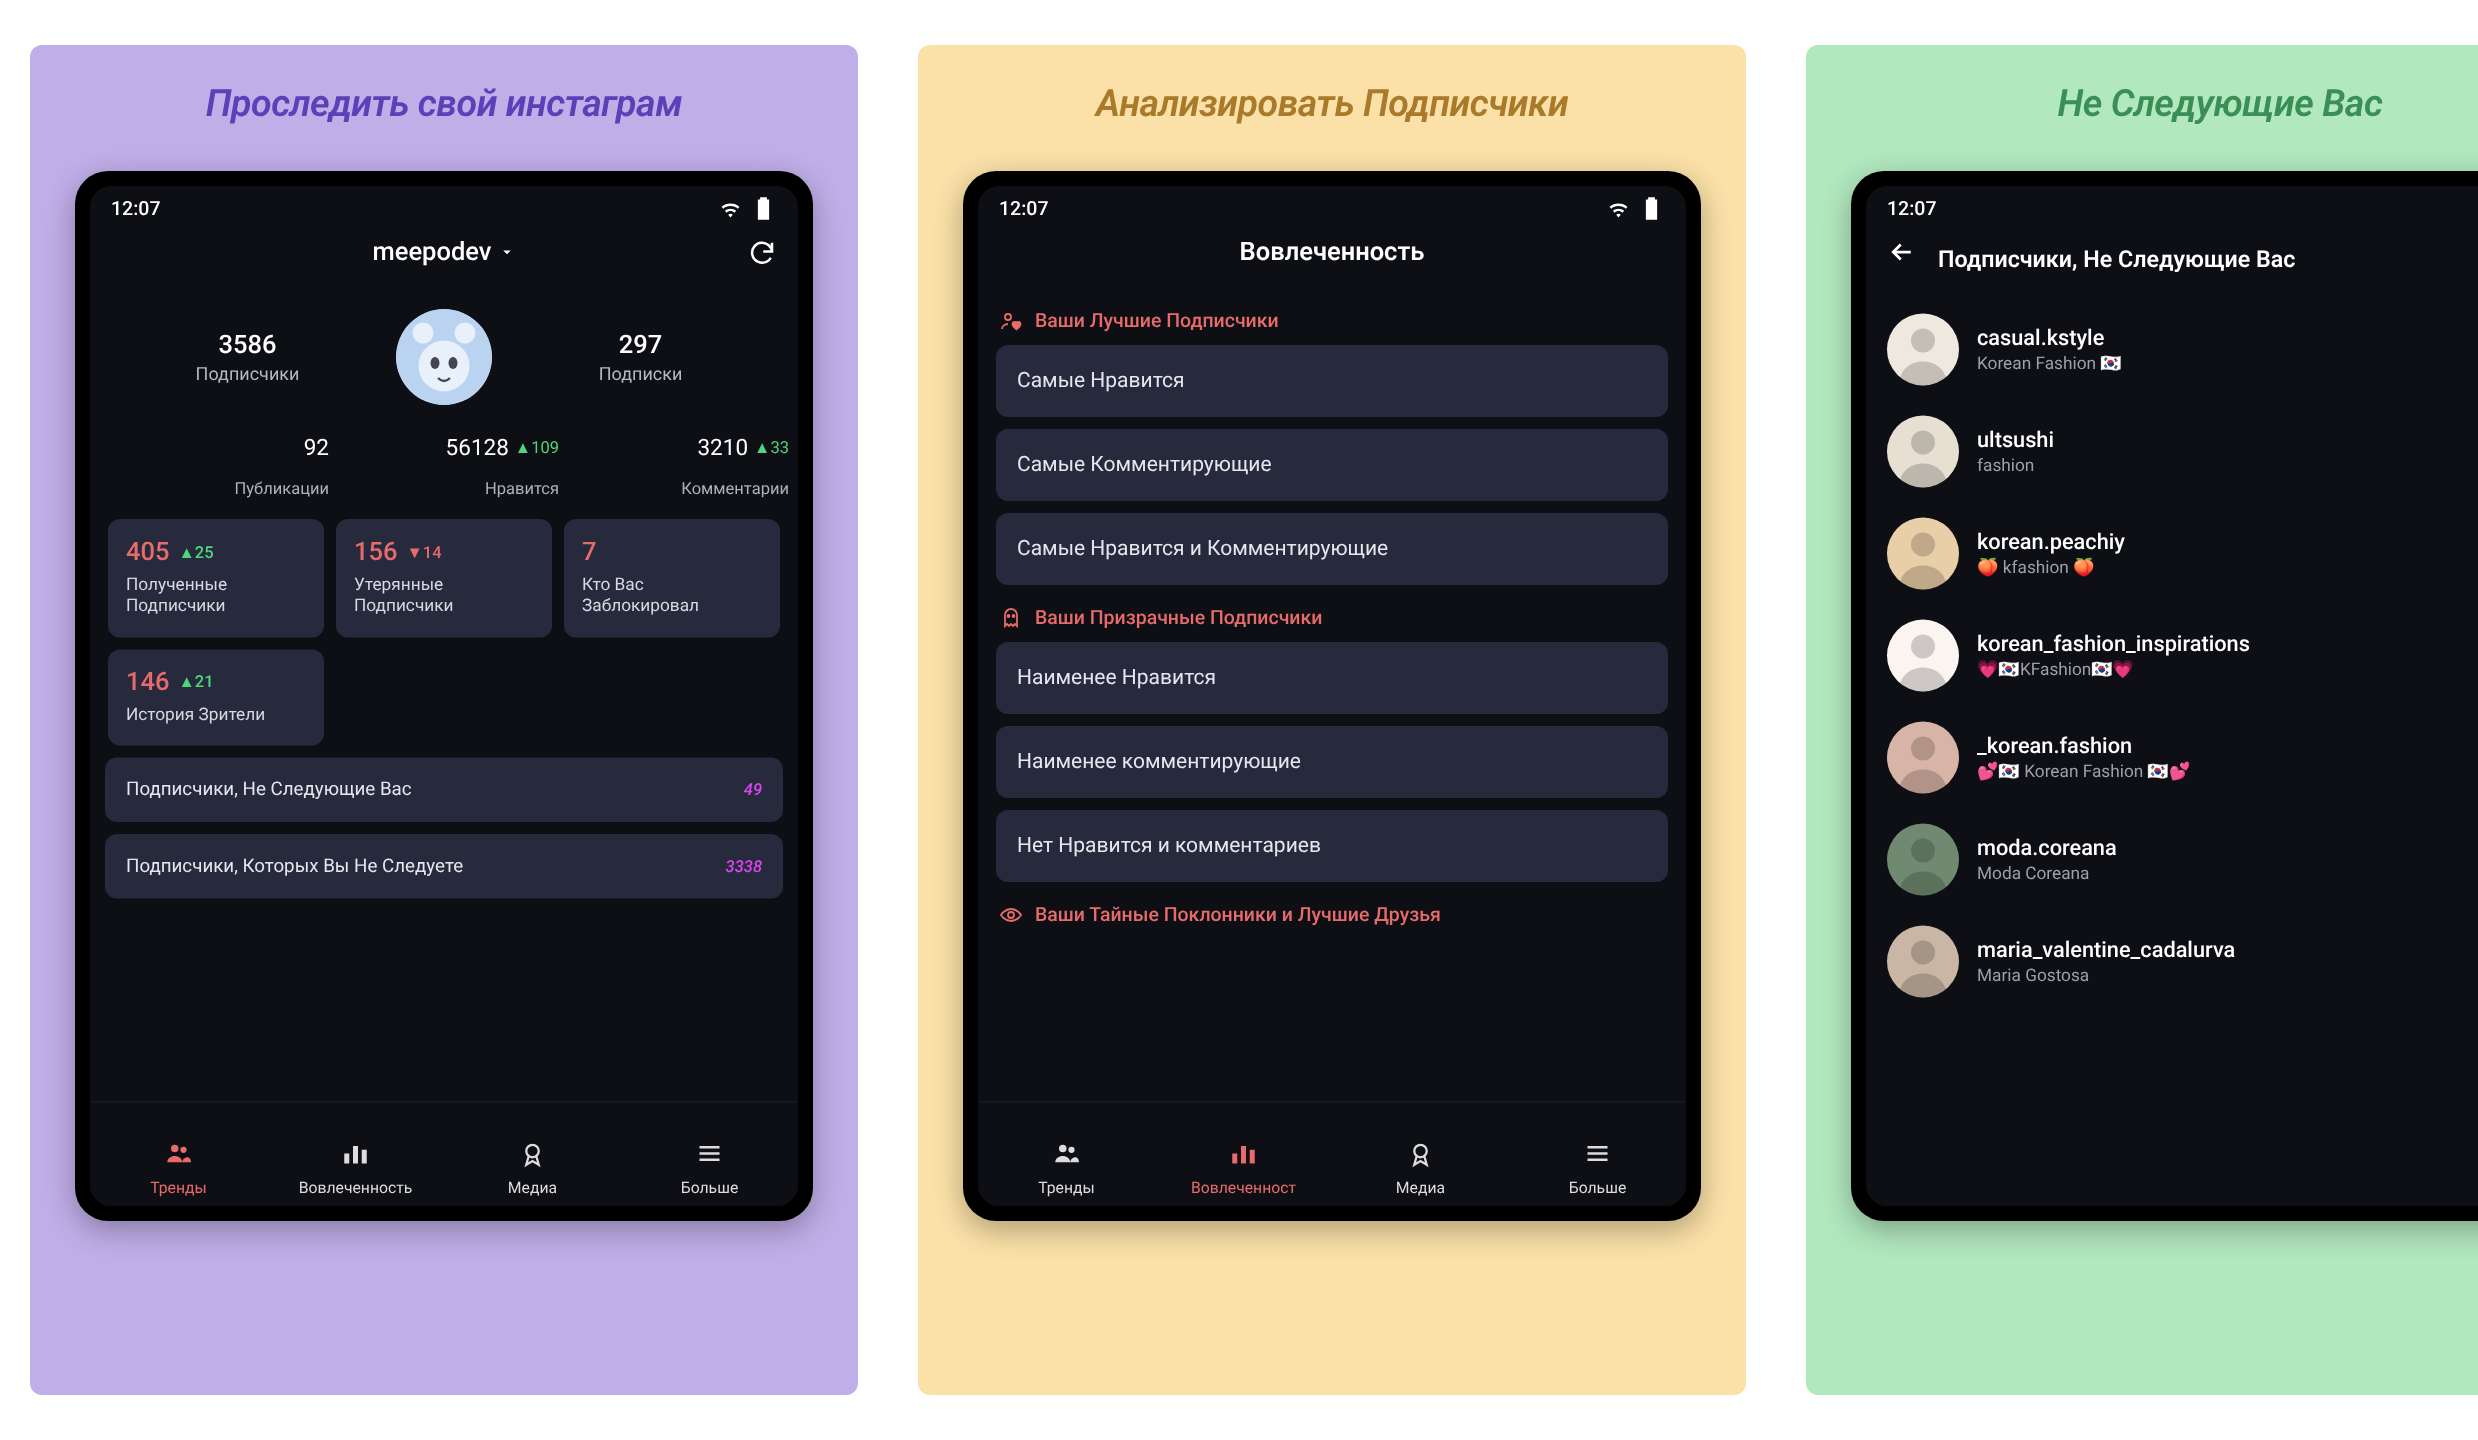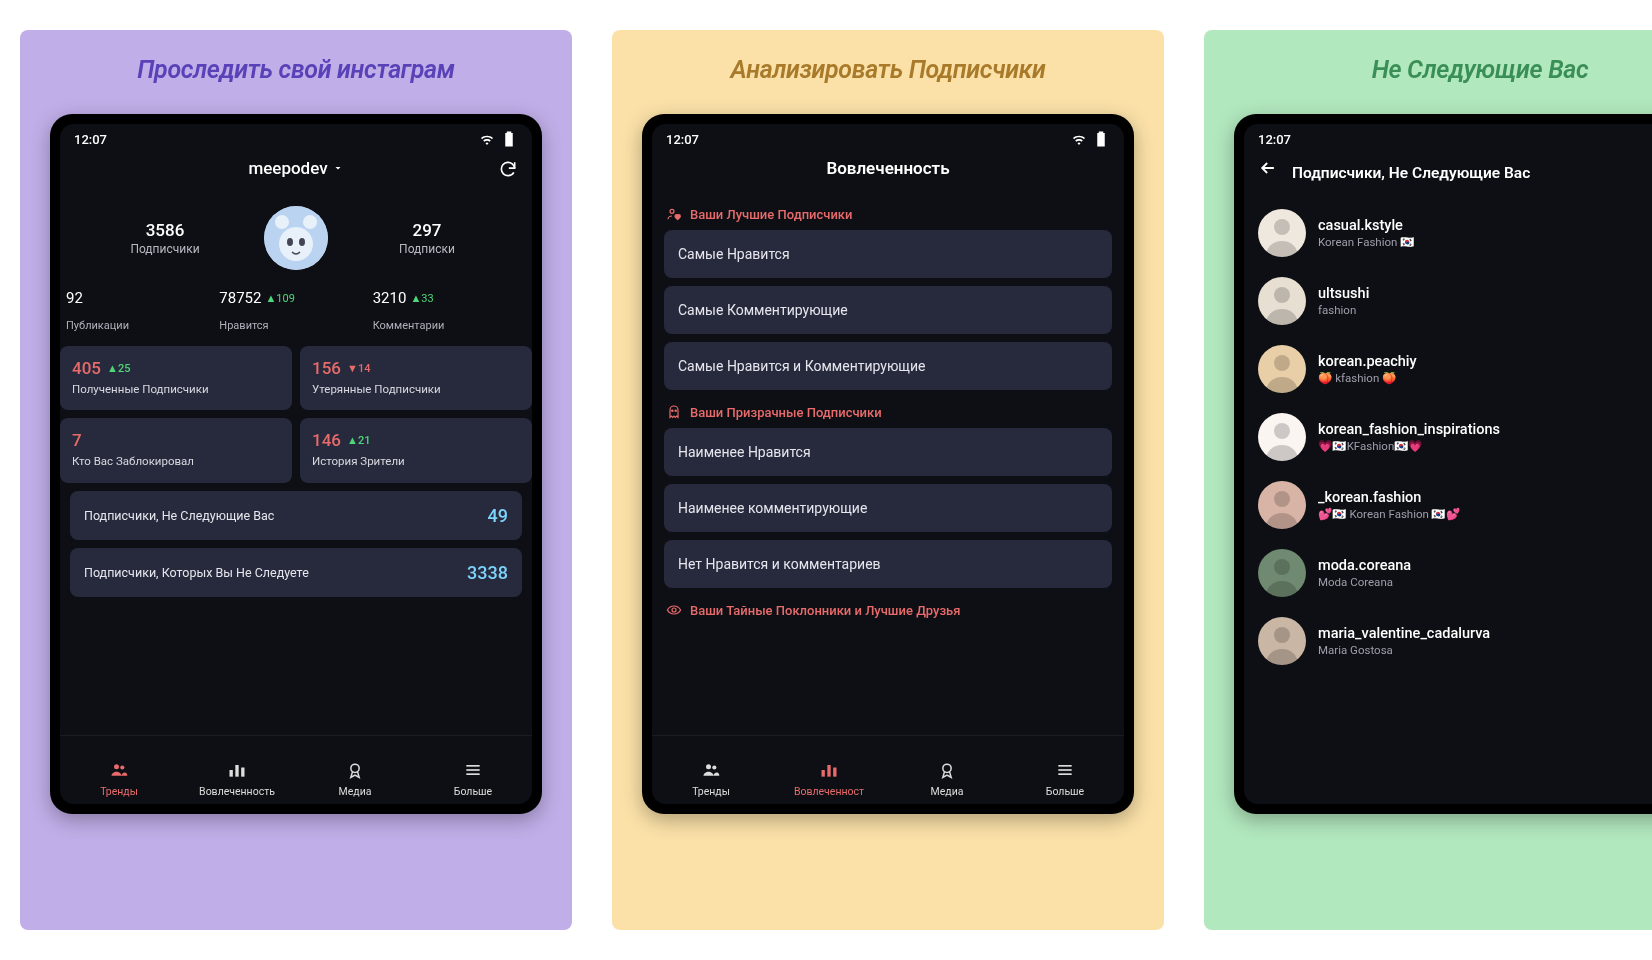--- a/index.html
+++ b/index.html
@@ -101,30 +101,30 @@
     display:flex;align-items:center;justify-content:center;
     overflow:hidden;
   }
   .avatar-circle svg { width: 100%; height: 100%; }
 
   .triple-stats-row {
     display: flex;
     justify-content: space-around;
     padding: 6px 6px 14px;
   }
-  .triple-stat { text-align: left; flex: 1; }
+  .triple-stat { text-align: right; flex: 1; }
   .triple-stat .num { font-size: 15px; color: #fff; display: inline-flex; align-items: center; gap: 4px; }
   .triple-stat .delta { font-size: 11px; color: #4fd67a; }
   .triple-stat .lbl { font-size: 11px; color: #b0b0ba; margin-top: 12px; }
 
   .cards-2col {
     display: grid;
-    grid-template-columns: 1fr 1fr;
+    grid-template-columns: 1fr 1fr 1fr;
     gap: 8px;
-    padding: 0 0;
+    padding: 0 12px;
   }
   .card {
     background: #262a3c;
     border-radius: 8px;
     padding: 12px 12px 14px;
   }
   .card-val { font-size: 17px; font-weight: 500; color: #e86b6b; display: inline-flex; align-items: center; gap: 6px; }
   .card-val .delta-up { font-size: 11px; color: #4fd67a; }
   .card-val .delta-down { font-size: 11px; color: #e86b6b; }
   .card-lbl { font-size: 11.5px; color: #d8d8e0; margin-top: 4px; line-height: 1.25; }
@@ -132,21 +132,21 @@
   .list-rows { padding: 8px 10px 0; display: flex; flex-direction: column; gap: 8px; }
   .list-row {
     background: #262a3c;
     border-radius: 8px;
     padding: 14px 14px;
     display: flex;
     justify-content: space-between;
     align-items: center;
   }
   .list-row .label { font-size: 12.5px; color: #e6e6ee; }
-  .list-row .value { font-size: 18px; color: #7dd3fc; font-weight: 500; }
+  .list-row .value { font-size: 11px; color: #d946ef; font-weight: 500; font-style: italic; }
 
   .bottom-nav {
     margin-top: auto;
     display: flex;
     justify-content: space-around;
     padding: 24px 0 6px;
     border-top: 1px solid #1a1c26;
     background: #0e0f14;
   }
   .nav-item { text-align: center; color: #ddd; font-size: 10.5px; flex:1; }
@@ -245,21 +245,21 @@
 
       <div class="triple-stats-row">
         <div class="triple-stat">
           <div class="num">
               <span>92</span>
             </div>
           <div class="lbl">Публикации</div>
         </div>
         <div class="triple-stat">
           <div class="num">
-            <span>78752</span>
+            <span>56128</span>
             <span class="delta">▲109</span>
           </div>
           <div class="lbl">Нравится</div>
         </div>
         <div class="triple-stat">
           <div class="num">
             <span>3210</span>
             <span class="delta">▲33</span>
           </div>
           <div class="lbl">Комментарии</div>

